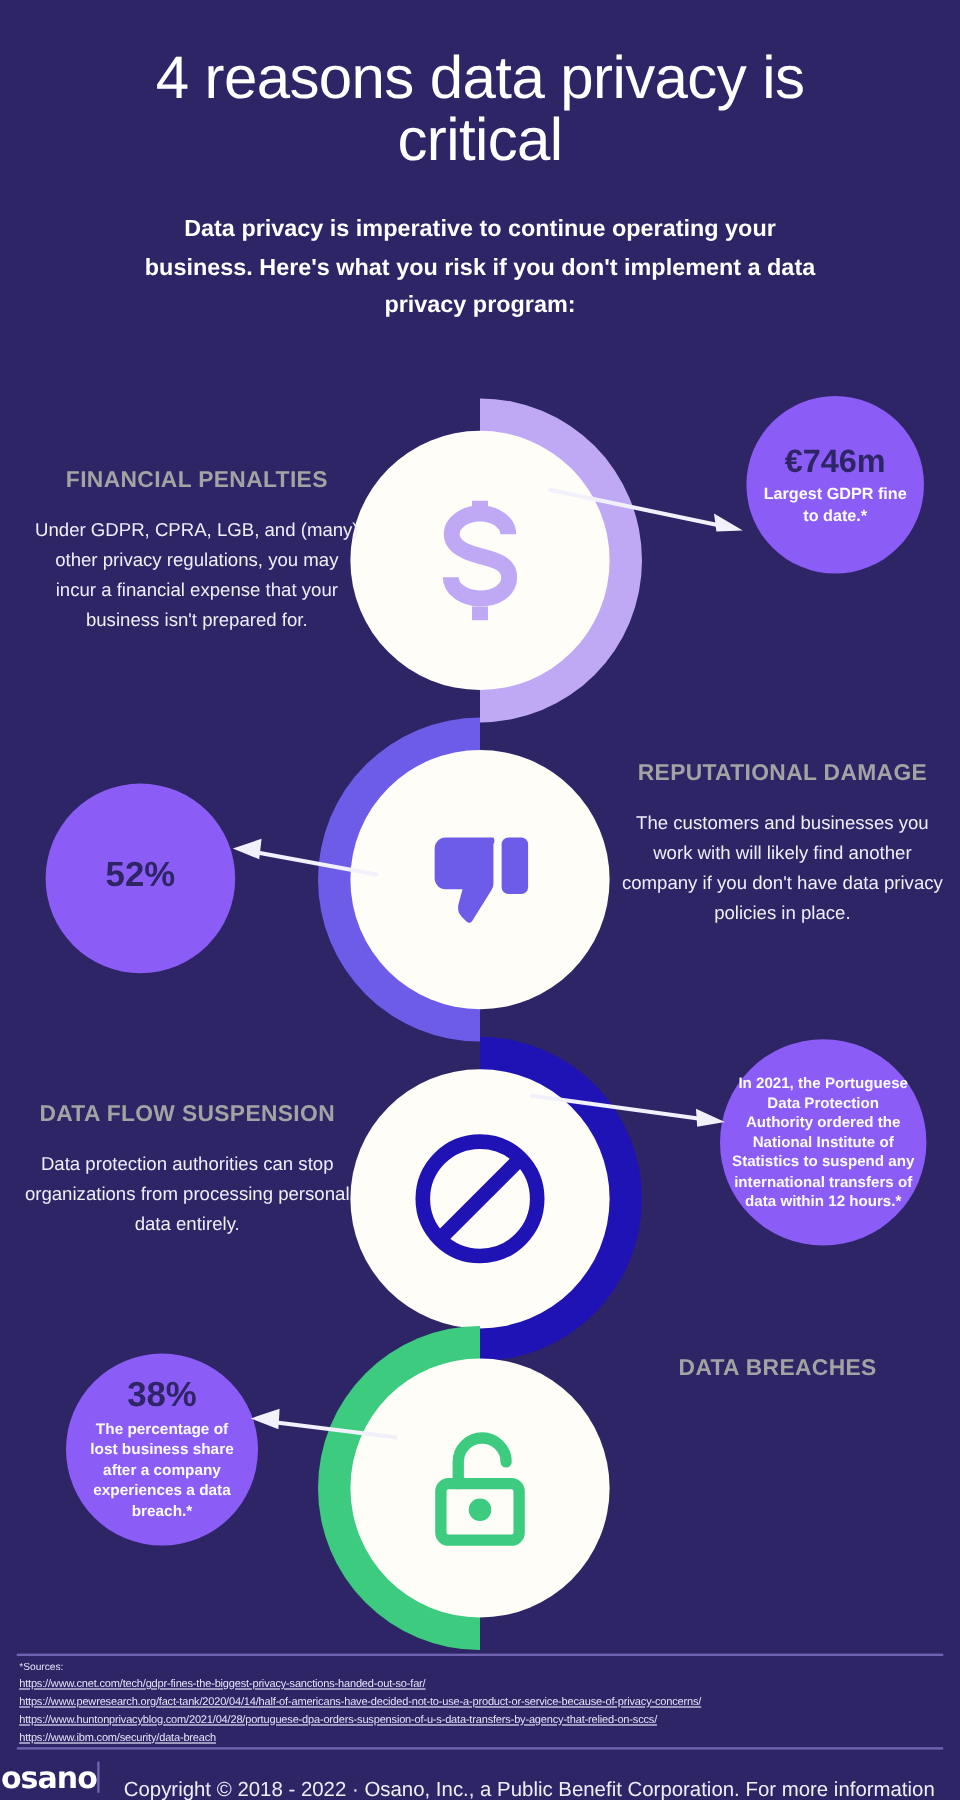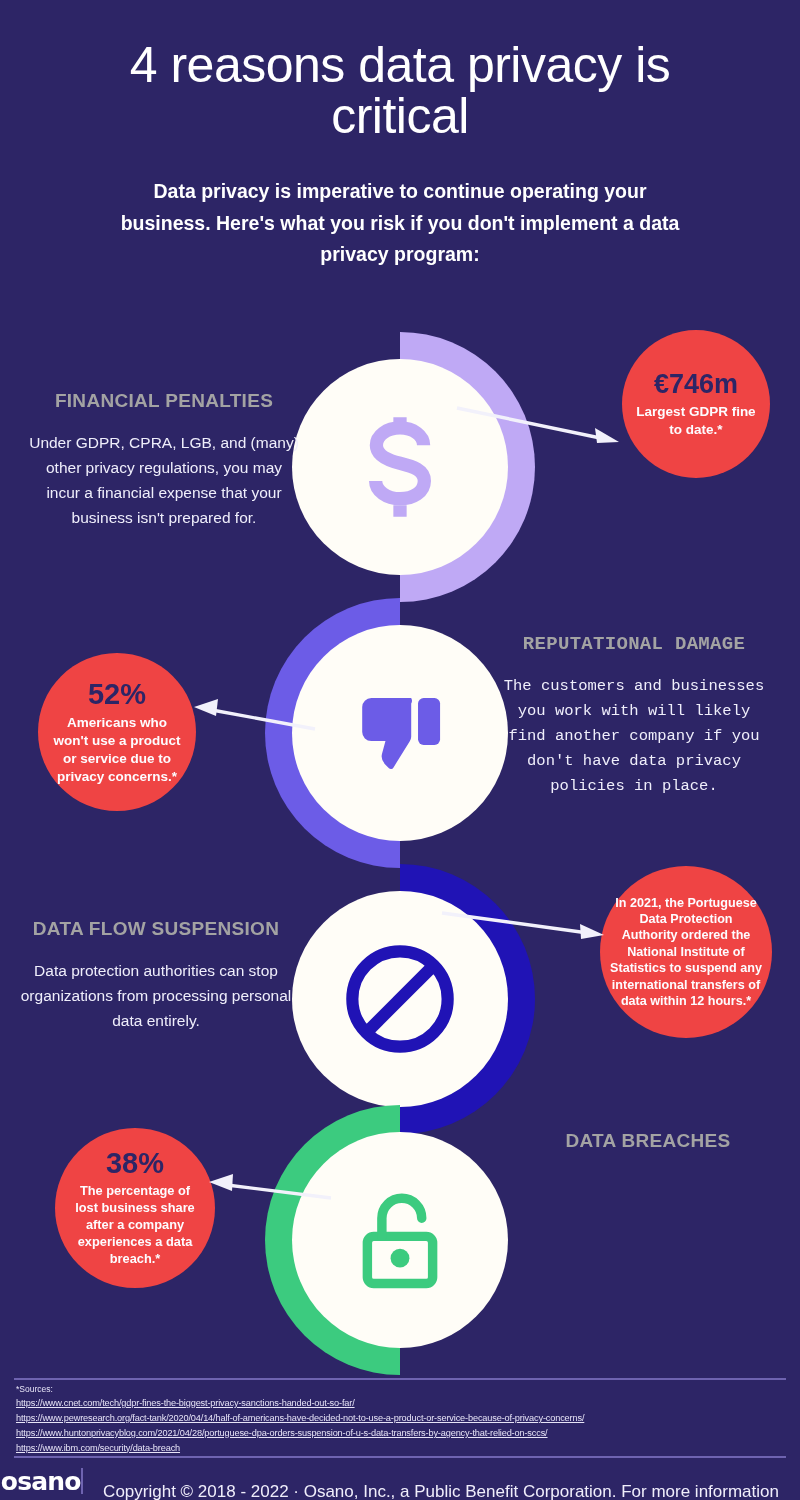--- a/index.html
+++ b/index.html
@@ -50,28 +50,28 @@
   .block { position:absolute; width:272px; text-align:center; }
   .block h2 {
     font-size:19px; font-weight:bold; letter-spacing:0.3px;
     color:#a3a3a3; line-height:1.35; text-transform:uppercase;
   }
   .block p {
     margin-top:16px; font-size:15.5px; line-height:1.62; color:#efeefb;
     font-weight:normal;
   }
   .block.b1 { left:28px;  top:388px; }
-  .block.b2 { left:498px; top:632px;font-family:Liberation Mono, monospace; }
+  .block.b2 { left:516px; top:632px; }
   .block.b3 { left:20px;  top:896px;margin-top:20px; }
   .block.b4 { left:512px; top:1128px; }
 
   
   .bubble {
     position:absolute; border-radius:50%;
-    background:#ef4444; color:#ffffff;
+    background:#8b5cf6; color:#ffffff;
     display:flex; flex-direction:column; align-items:center; justify-content:center;
     text-align:center; padding:6px 14px;
   }
   .bubble .big {
     font-size:29px; font-weight:bold; color:#2d2566; line-height:1.05;
     margin-bottom:5px;
   }
   .bubble .small {
     font-size:13.5px; font-weight:bold; line-height:1.32; color:#fdfcff;
   }
@@ -182,21 +182,20 @@
 <div class="block b4">
   <h2>DATA BREACHES</h2>
 </div>
 
 <div class="bubble s1">
   <div class="big">€746m</div>
   <div class="small">Largest GDPR fine to date.*</div>
 </div>
 <div class="bubble s2">
   <div class="big">52%</div>
-  <div class="small">Americans who won't use a product or service due to privacy concerns.*</div>
 </div>
 <div class="bubble s3">
   <div class="small">In 2021, the Portuguese Data Protection Authority ordered the National Institute of Statistics to suspend any international transfers of data within 12 hours.*</div>
 </div>
 <div class="bubble s4">
   <div class="big">38%</div>
   <div class="small">The percentage of lost business share after a company experiences a data breach.*</div>
 </div>
 
 <svg class="arrow" style="left:455px; top:395px;" width="170" height="60">

